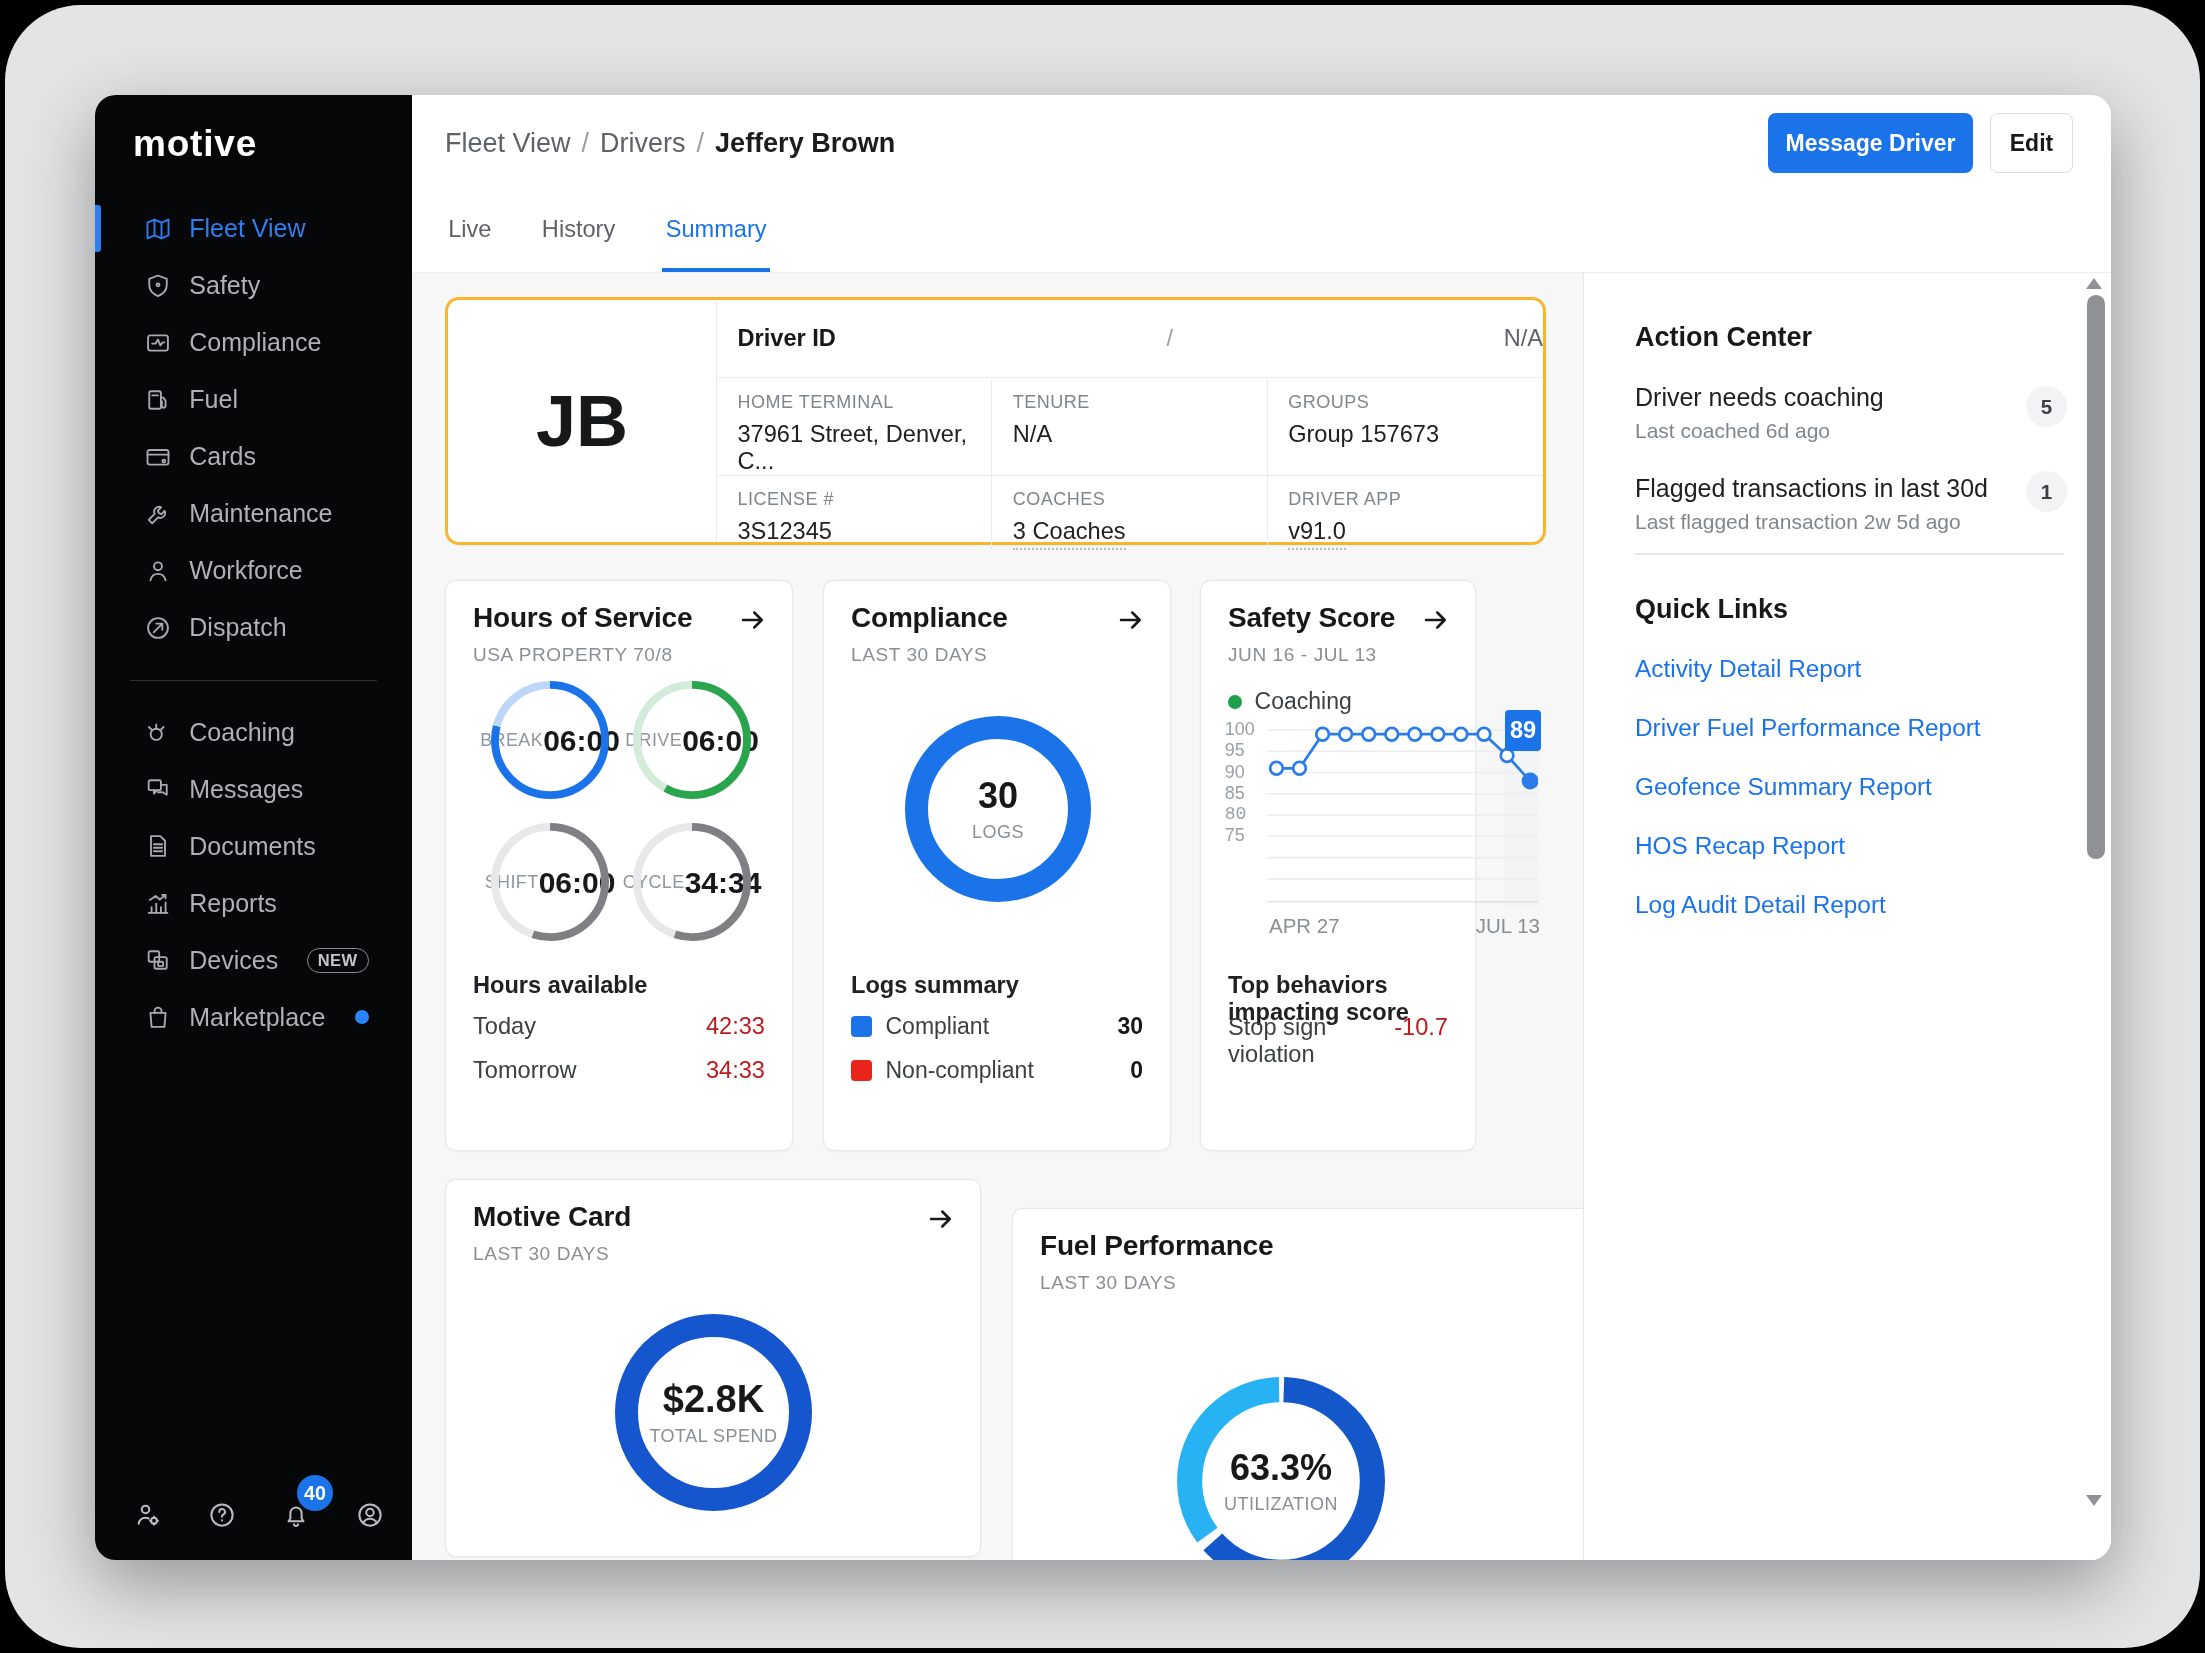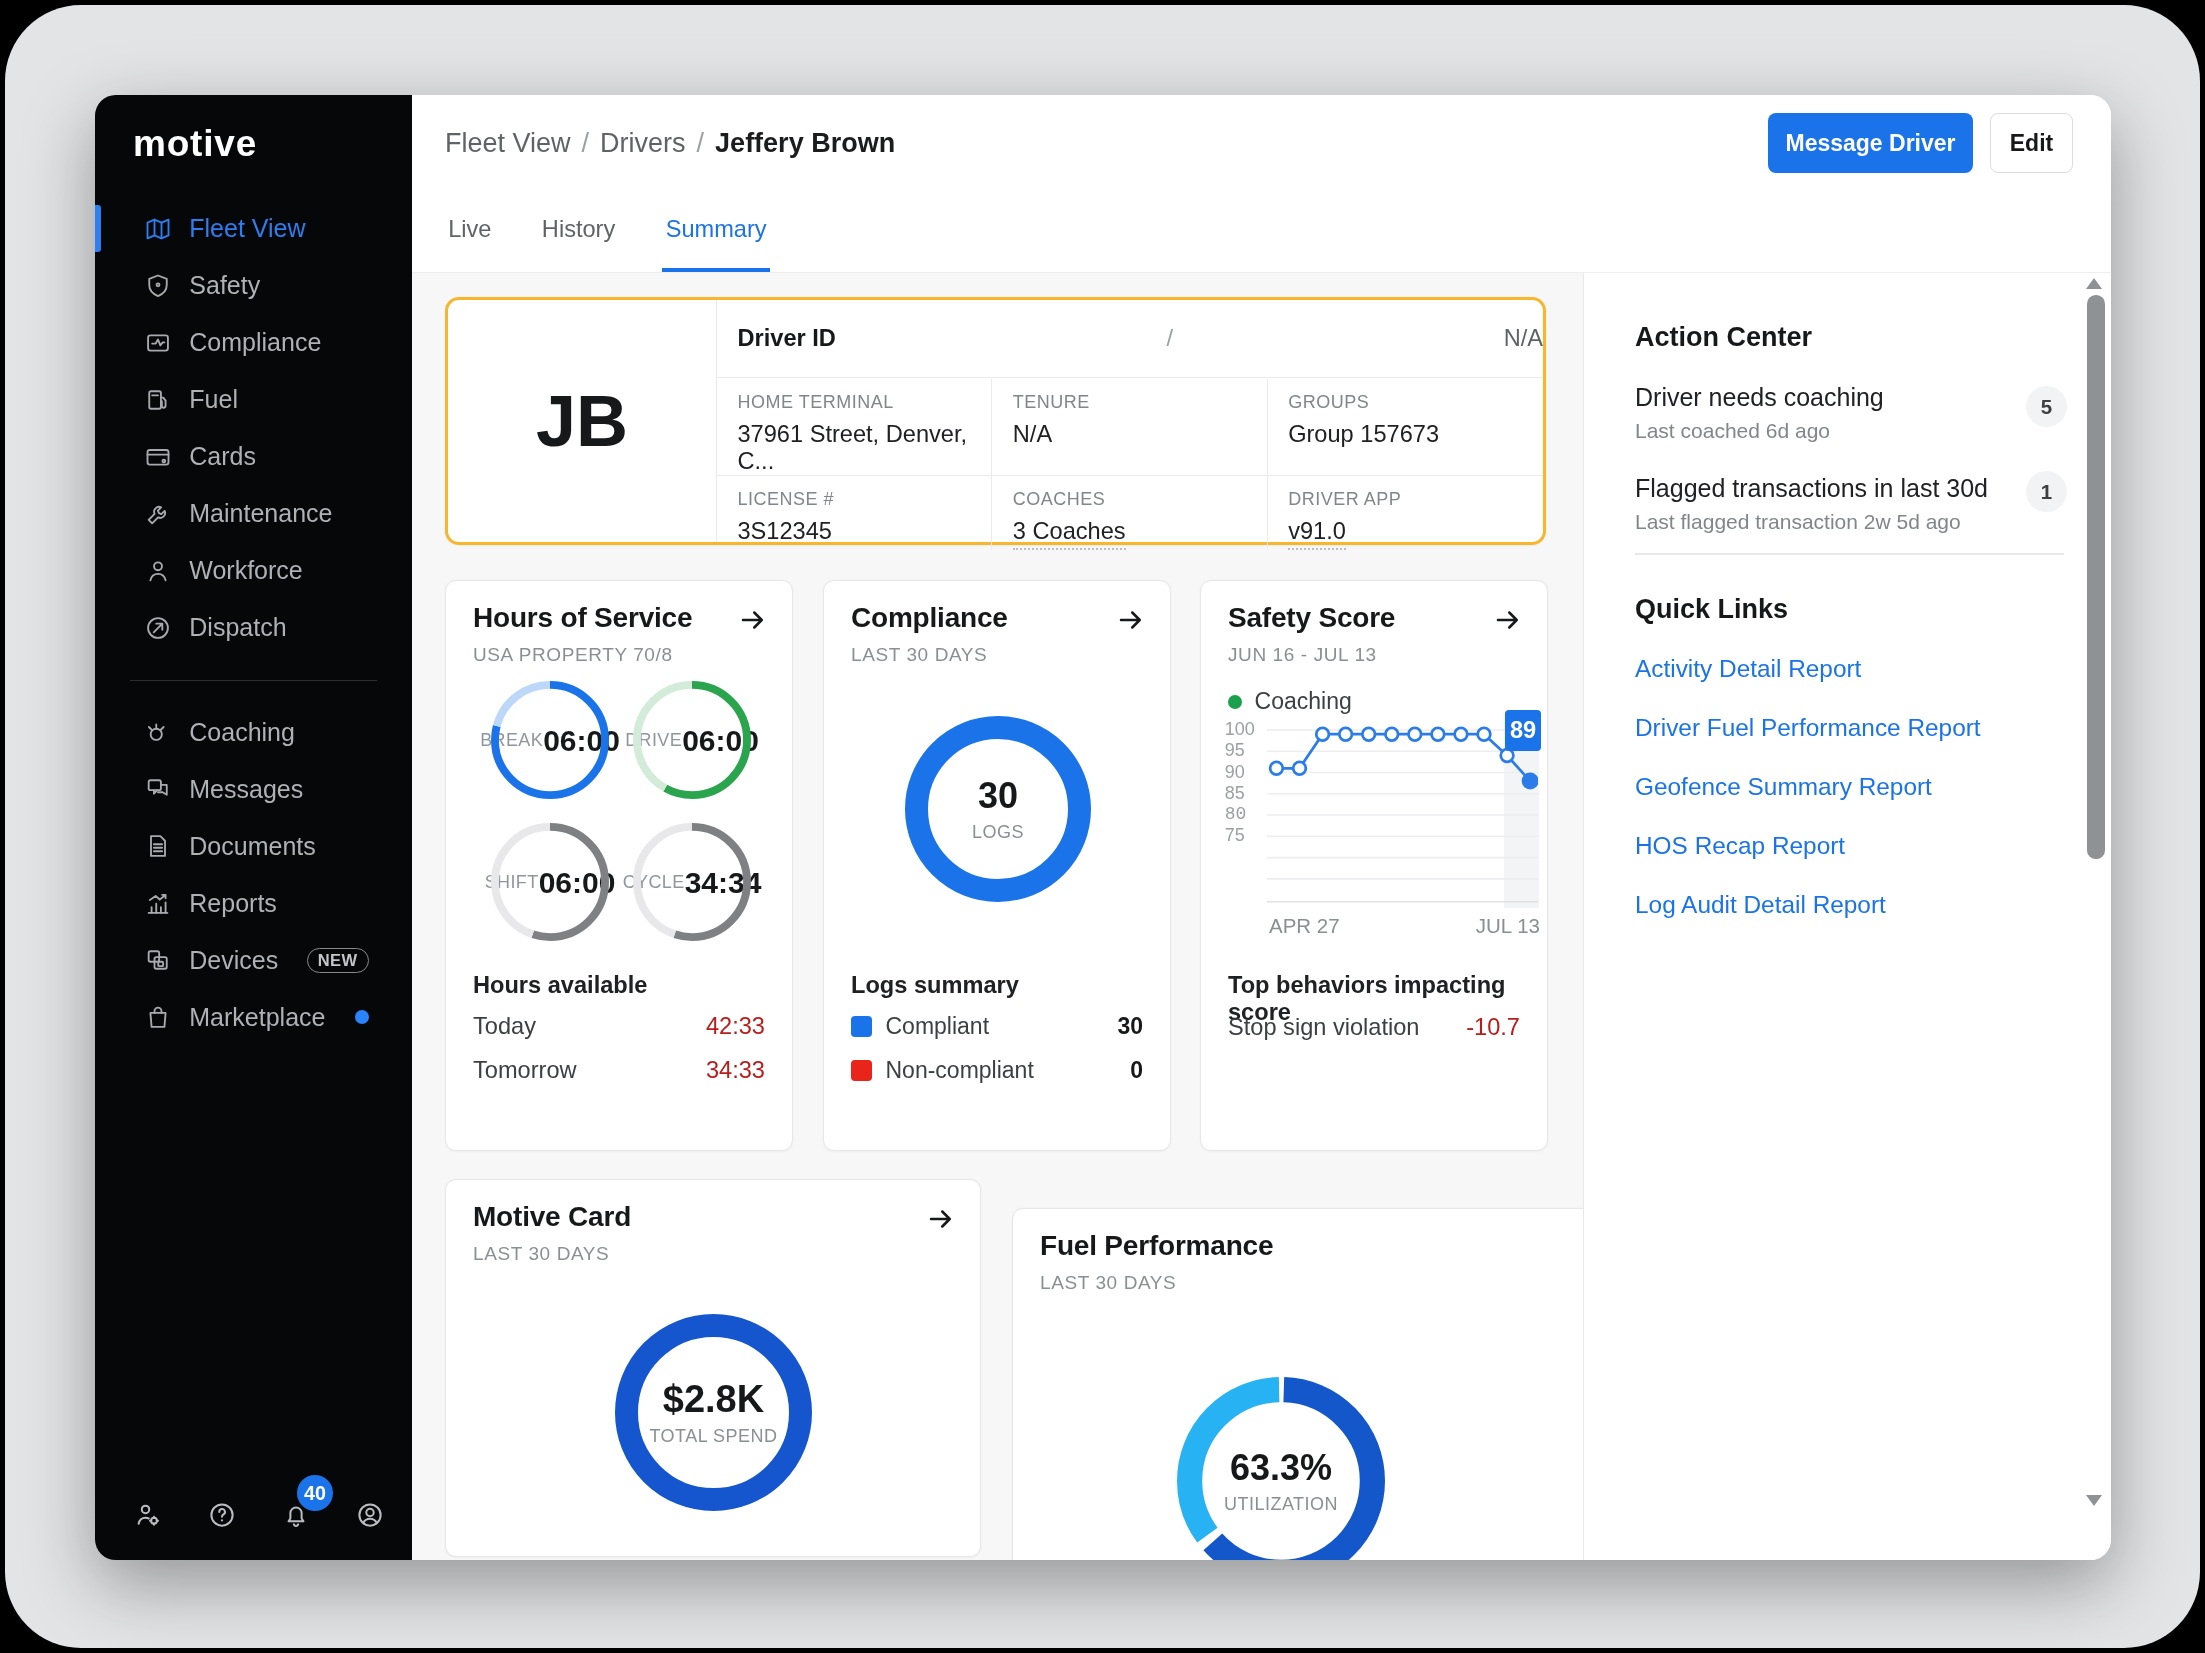--- a/index.html
+++ b/index.html
@@ -54,21 +54,21 @@
   .p-grid{position:absolute;left:0;top:79px;right:0;bottom:0;display:grid;grid-template-columns:1fr 1fr 1fr;grid-template-rows:1fr 1fr;}
   .p-cell{padding:13.4px 0 0 20.5px;border-right:1.6px solid #ebebed;border-bottom:1.6px solid #ebebed;box-sizing:border-box;}
   .p-cell:nth-child(3n){border-right:none;}
   .p-cell:nth-child(n+4){border-bottom:none;}
   .p-label{font-size:18px;color:#80868b;letter-spacing:0.5px;}
   .p-value{font-size:23.6px;color:#202124;margin-top:7.9px;}
   .p-value.dotted{display:inline-block;border-bottom:2.4px dotted #b9bcc0;padding-bottom:2.4px;cursor:pointer;}
   
   .hos-card{left:33px;top:307px;width:348px;height:571px;}
   .comp-card{left:411px;top:307px;width:348px;height:571px;}
-  .safety-card{left:788px;top:307px;width:348px;height:571px;}
+  .safety-card{left:788px;top:307px;width:276px;height:571px;}
   .motive-card{left:33px;top:906px;width:536px;height:378px;}
   .fuel-card{left:600px;top:906px;width:632px;height:378px;margin-top:29px;}
   .ring{position:absolute;width:118px;height:118px;display:flex;align-items:center;justify-content:center;}
   .ring-svg{position:absolute;inset:0;transform:rotate(-90deg);}
   .ring-label{font-size:18px;color:#9096a0;letter-spacing:0.4px;}
   .ring-value{font-size:30px;font-weight:700;color:#17181a;margin-top:1.6px;}
   .sec-title{position:absolute;left:27px;top:391px;font-size:23.6px;font-weight:700;color:#202124;}
   .row-line{position:absolute;left:27px;right:27px;display:flex;justify-content:space-between;font-size:23.6px;color:#3c4043;}
   .row-line .rv{color:#b91c1c;}
   .donut{position:absolute;border-radius:50%;display:flex;flex-direction:column;align-items:center;justify-content:center;box-sizing:border-box;}

